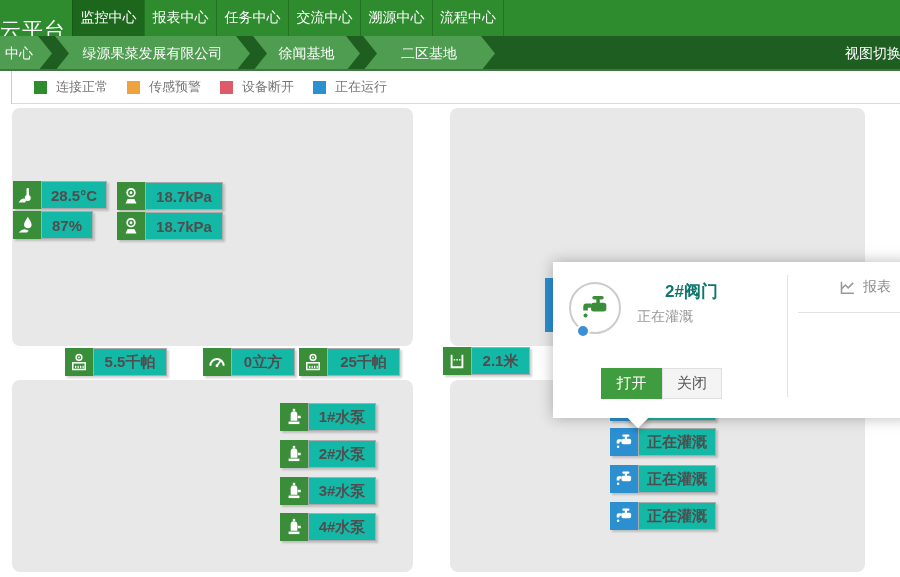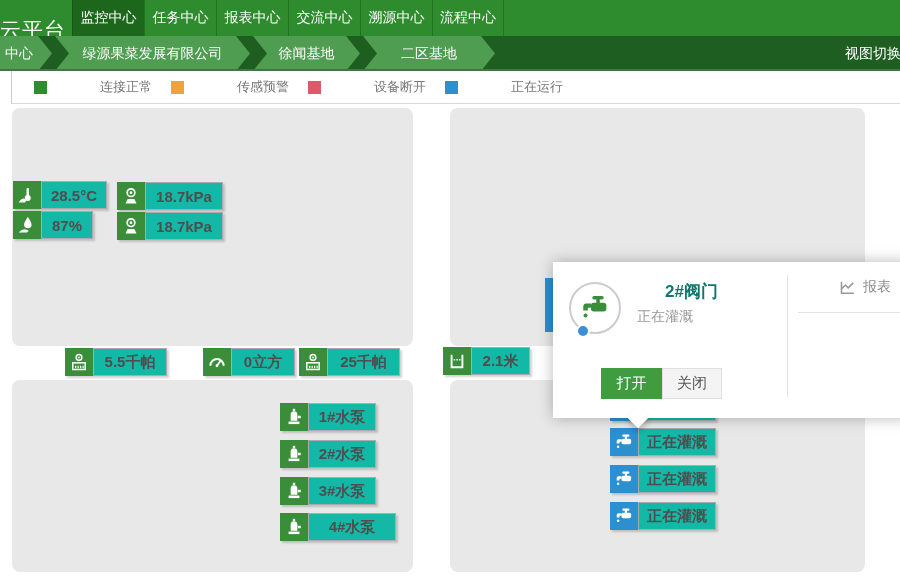--- a/index.html
+++ b/index.html
@@ -19,21 +19,21 @@
   .crumbbar { position:absolute; left:0; top:36px; width:900px; height:35px; background:#1f5e21; border-bottom:2px solid rgba(255,255,255,.15); overflow:hidden; }
   .crumbs { position:absolute; left:-40px; top:0; height:35px; display:flex; }
   .crumb { height:35px; margin-right:3px; background:#4f9d50; color:#fff; font-size:14px; display:flex; align-items:center; justify-content:center; cursor:pointer;
            clip-path:polygon(0 0, calc(100% - 14px) 0, 100% 50%, calc(100% - 14px) 100%, 0 100%, 14px 50%); }
   .crumb.first { clip-path:polygon(0 0, calc(100% - 14px) 0, 100% 50%, calc(100% - 14px) 100%, 0 100%); padding-left:26px; }
   .c0 { width:92px; } .c1 { width:195px; } .c2 { width:107px; } .c3 { width:132px; }
   .view-switch { position:absolute; left:845px; top:0; height:35px; line-height:35px; color:#fff; font-size:14px; white-space:nowrap; cursor:pointer; }
 
   
   .legendbar { position:absolute; left:0; top:71px; width:900px; height:33px; background:#fff; border-bottom:1px solid #d9d9d9; display:flex; align-items:center; padding-left:22px; border-left:1px solid #ccc; margin-left:11px; width:889px; }
-  .lg-item { display:flex; align-items:center; margin-right:19px;gap:44px; }
+  .lg-item { display:flex; align-items:center; margin-right:19px; }
   .lg-sq { width:13px; height:13px; margin-right:9px; }
   .lg-label { font-size:13px; color:#777; }
   .sq-green { background:#2e8b2e; } .sq-orange { background:#efa33f; } .sq-red { background:#dd5a6b; } .sq-blue { background:#2b8fd0; }
 
   
   .panel { position:absolute; background:#e8e8e8; border-radius:8px; }
   .panel-a { left:12px; top:108px; width:401px; height:238px; }
   .panel-b { left:12px; top:380px; width:401px; height:192px; }
   .panel-c { left:450px; top:108px; width:415px; height:238px; }
   .panel-d { left:450px; top:380px; width:415px; height:192px; }
@@ -66,24 +66,24 @@
 
 <div id="app">
 
   <div class="topnav">
     <div class="logo">云平台</div>
     <div class="tabs">
       <div class="tab active">
           <span>监控中心</span>
         </div>
       <div class="tab">
+          <span>报表中心</span>
+        </div>
+      <div class="tab">
           <span>任务中心</span>
-        </div>
-      <div class="tab">
-          <span>报表中心</span>
         </div>
       <div class="tab">
           <span>交流中心</span>
         </div>
       <div class="tab">
           <span>溯源中心</span>
         </div>
       <div class="tab">
           <span>流程中心</span>
         </div>
@@ -249,21 +249,21 @@
   </div>
   <div class="badge" style="left:280px; top:513px;">
     <span class="bicon">
       <svg width="20" height="20" viewBox="0 0 24 24">
           <rect x="10.6" y="2.2" width="2.8" height="2.6" fill="#fff"></rect>
           <path d="M8 9 a4 4 0 0 1 8 0 v7.5 H8 Z" fill="#fff"></path>
           <rect x="16.5" y="10.5" width="3.6" height="3" fill="#fff"></rect>
           <rect x="5.5" y="17.5" width="13" height="3" fill="#fff"></rect>
         </svg>
     </span>
-    <span class="bval" style="width:88px;">4#水泵</span>
+    <span class="bval" style="width:68px;">4#水泵</span>
   </div>
 
   <div class="badge blue hidden-badge" style="left:610px; top:393px;">
     <span class="bicon">
       <svg width="20" height="20" viewBox="0 0 24 24">
           <g fill="#fff">
             <rect x="10" y="3" width="8.5" height="2.6" rx="1.2"></rect>
             <rect x="13" y="5" width="2.6" height="3.4"></rect>
             <rect x="9" y="8" width="11.5" height="6.6" rx="2"></rect>
             <path d="M9 8.6 H5.4 Q3.2 8.6 3.2 11.2 V13.8 H6.6 V11.8 H9 Z"></path>

